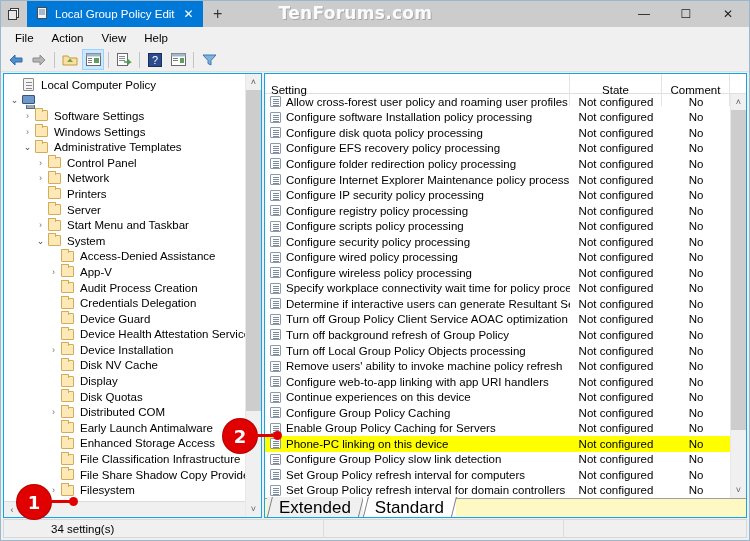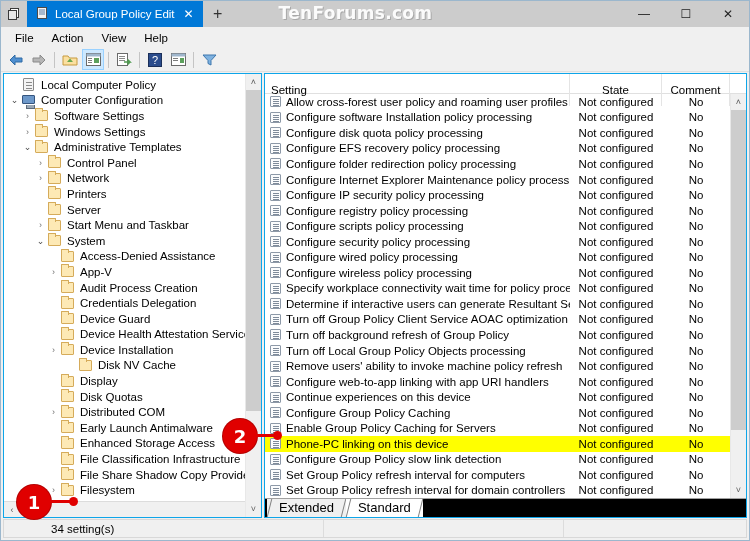--- a/index.html
+++ b/index.html
@@ -230,25 +230,25 @@
     border-radius: 1px;
   }
   .seticon:after {
     content:''; position:absolute; left:2px; top:2px; width:6px; height:1px;
     background:#7f8b9a; box-shadow: 0 2px 0 #7f8b9a, 0 4px 0 #7f8b9a, 0 6px 0 #7f8b9a;
   }
 
   
   .lv-tabs {
     height: 19px;
-    background: #000000;
+    background: #fef9c3;
     border-top: 1px solid #a0a0a0;
-    display: flex; align-items: flex-start;
+    display: flex; align-items: center;
     padding-left: 2px;
-    font-size: 13px;
+    font-size: 17px;
   }
   .lvtab {
     position: relative;
     padding: 1px 12px 2px 12px;
     color: #000;
     background: #f0f0f0;
   }
   .lvtab:before {
     content:''; position:absolute; left:2px; top:0; bottom:0; width:1px;
     background:#808080; transform: skewX(-14deg);
@@ -408,21 +408,20 @@
             <span class="ficon">
               <span class="policyicon"></span>
             </span>
             <span class="tlabel">Local Computer Policy</span>
           </div>
           <div class="trow" style="padding-left: 4px;">
             <span class="chev down">⌄</span>
             <span class="ficon">
               <span class="compicon"></span>
             </span>
-            <span class="tlabel">Computer Configuration</span>
           </div>
           <div class="trow" style="padding-left: 17px;">
             <span class="chev">›</span>
             <span class="ficon">
               <span class="folder"></span>
             </span>
             <span class="tlabel">Software Settings</span>
           </div>
           <div class="trow" style="padding-left: 17px;">
             <span class="chev">›</span>
@@ -522,21 +521,21 @@
             </span>
             <span class="tlabel">Device Health Attestation Service</span>
           </div>
           <div class="trow" style="padding-left: 43px;">
             <span class="chev">›</span>
             <span class="ficon">
               <span class="folder"></span>
             </span>
             <span class="tlabel">Device Installation</span>
           </div>
-          <div class="trow" style="padding-left: 61px; text-align: center;">
+          <div class="trow" style="padding-left: 43px; text-align: center;">
             <span class="chev"></span>
             <span class="ficon">
               <span class="folder"></span>
             </span>
             <span class="tlabel">Disk NV Cache</span>
           </div>
           <div class="trow" style="padding-left: 43px;">
             <span class="chev"></span>
             <span class="ficon">
               <span class="folder"></span>

